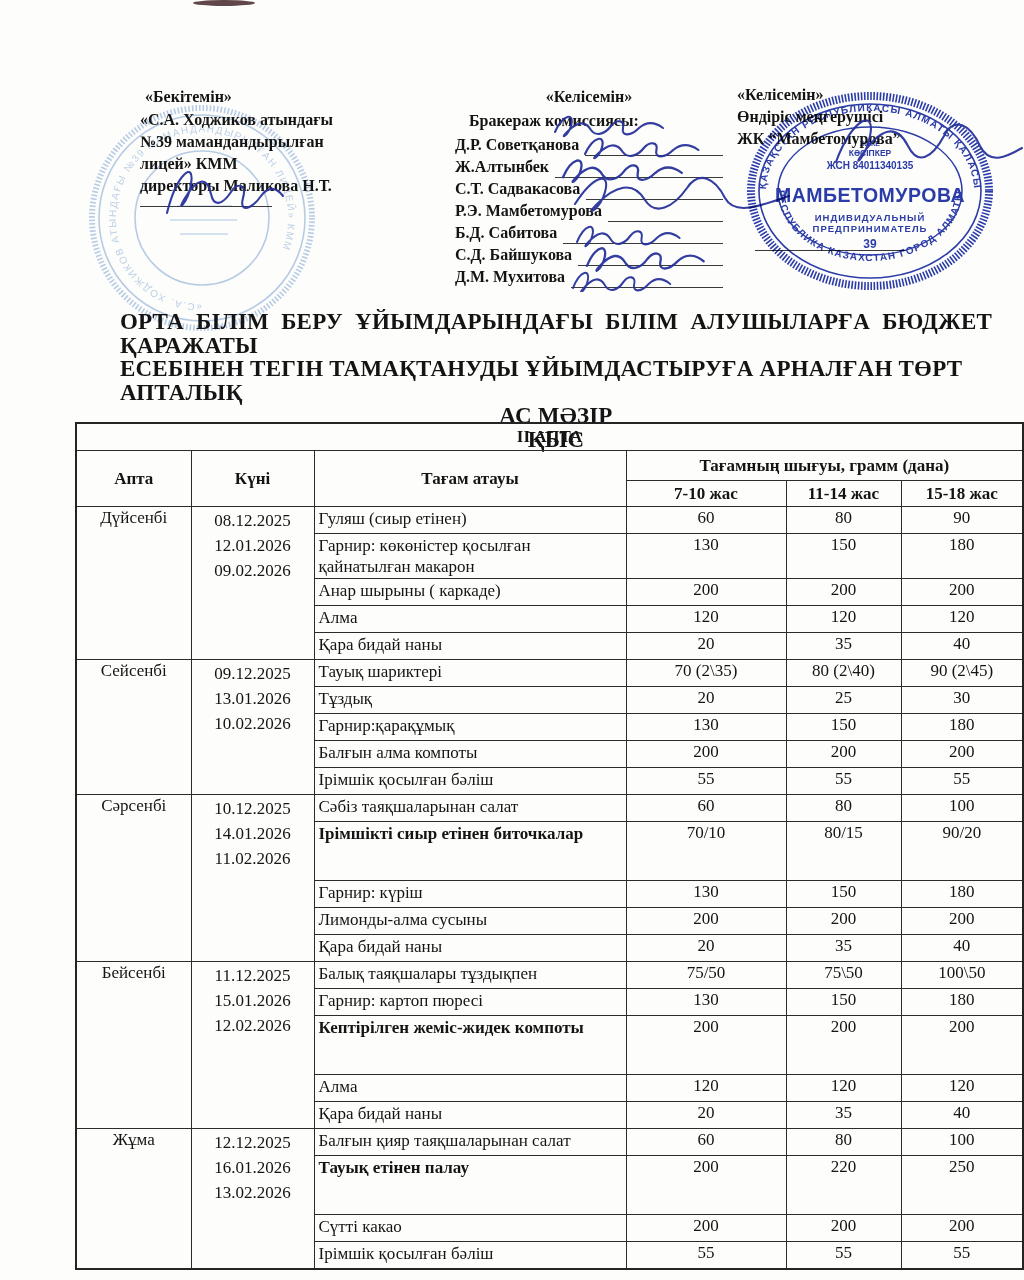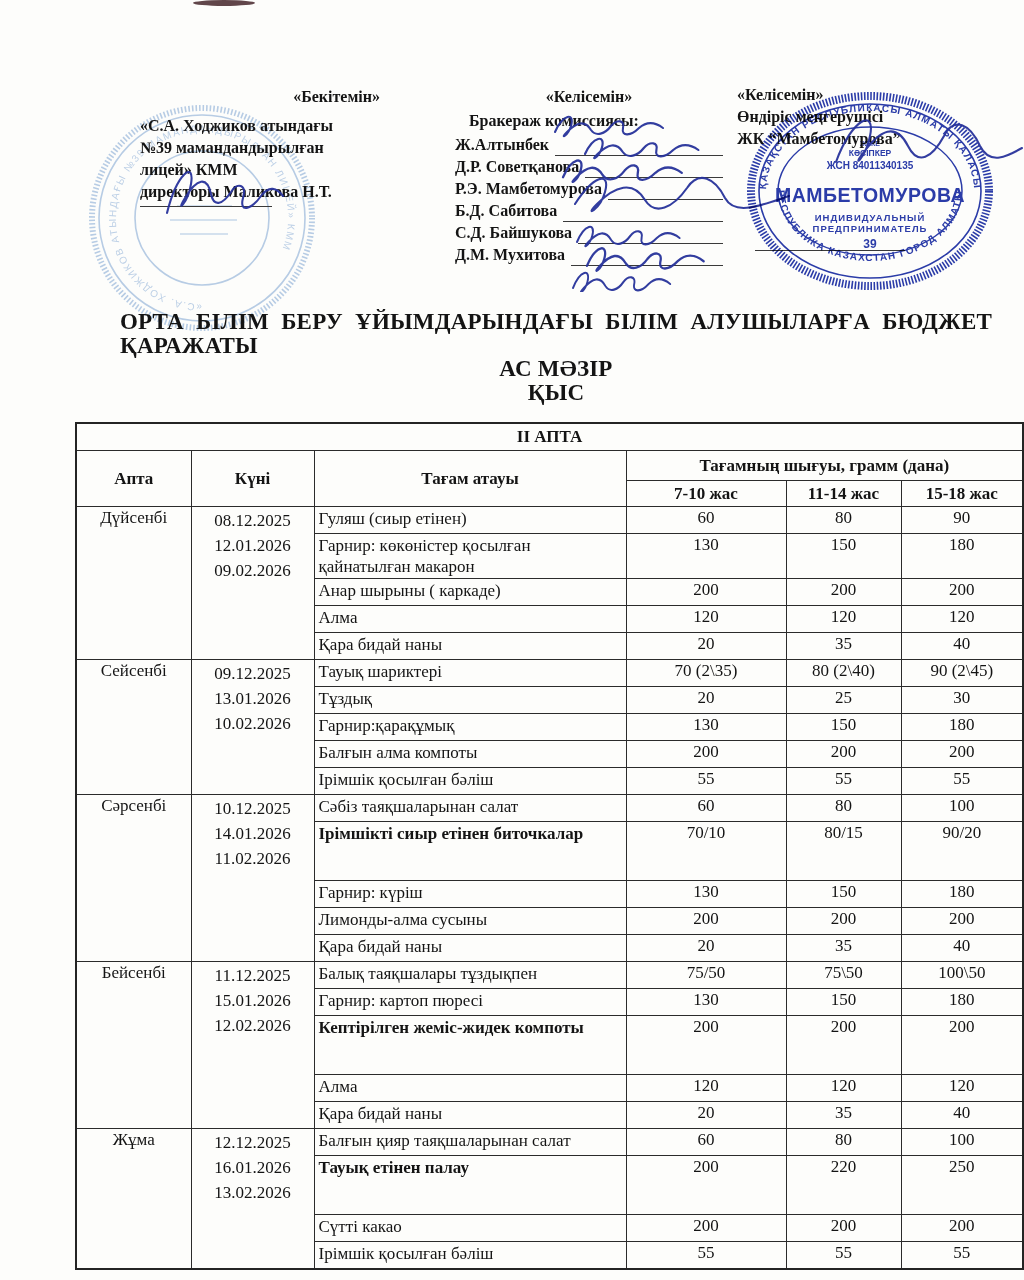--- a/index.html
+++ b/index.html
@@ -5,21 +5,21 @@
   html,body{margin:0;padding:0;width:1024px;height:1280px;overflow:hidden;background:#ffffff;}
   body{font-family:"Liberation Serif", serif;color:#141414;position:relative;}
   .page{position:absolute;inset:0;background:#fdfdfb;}
 
   
   .smudge{position:absolute;left:193px;top:0;width:62px;height:6px;background:#45262a;border-radius:50%;opacity:.85;}
 
   
   .hdr-block{position:absolute;font-size:16px;font-weight:bold;line-height:22px;z-index:3;}
   .hdr-left{left:140px;top:86px;width:240px;}
-  .hdr-left .blk-title{margin-left:5px;margin-bottom:7px;text-align:right;}
+  .hdr-left .blk-title{margin-left:5px;margin-bottom:1px;}
   .hdr-mid{left:455px;top:86px;width:268px;}
   .hdr-mid .blk-title{text-align:center;margin-bottom:2px;}
   .hdr-mid .blk-sub{margin-left:14px;margin-bottom:2px;}
   .hdr-right{left:737px;top:84px;width:240px;}
   .sig-row{display:flex;align-items:flex-end;height:22px;}
   .sig-row .uline{flex:1;border-bottom:1.6px solid #3a3a3a;margin-left:6px;height:16px;}
   .dir-uline{position:absolute;left:140px;top:206px;width:132px;border-bottom:1.8px solid #3a3a3a;z-index:2;}
   .prod-uline{position:absolute;left:755px;top:250px;width:150px;border-bottom:1.8px solid #3a3a3a;z-index:2;}
 
   svg{display:block;}
@@ -84,25 +84,29 @@
   <div class="dir-uline"></div>
   <svg class="overlay" style="left:155px;top:158px;" width="150" height="70" viewBox="0 0 150 70">
     <path class="sig-stroke" d="M12,55 C22,15 40,2 36,26 C33,45 20,56 30,40 C42,20 52,18 56,36 C59,50 68,46 76,34 C82,24 92,26 88,40 C84,55 96,52 106,38 C114,27 122,30 128,38"></path>
   </svg>
 
   <div class="hdr-block hdr-mid">
     <div class="blk-title">«Келісемін»</div>
     <div class="blk-sub">Бракераж  комиссиясы:</div>
     <div>
         <div class="sig-row">
+          <span>Д.Р. Советқанова</span>
+          <span class="uline"></span>
+        </div>
+        <div class="sig-row">
           <span>Ж.Алтынбек</span>
           <span class="uline"></span>
         </div>
         <div class="sig-row">
-          <span>Д.Р. Советқанова</span>
+          <span>С.Т. Садвакасова</span>
           <span class="uline"></span>
         </div>
         <div class="sig-row">
           <span>Р.Э. Мамбетомурова</span>
           <span class="uline"></span>
         </div>
         <div class="sig-row">
           <span>Б.Д. Сабитова</span>
           <span class="uline"></span>
         </div>
@@ -163,20 +167,21 @@
       <text x="128" y="144" font-size="9.5" font-weight="bold" text-anchor="middle" letter-spacing="1">ПРЕДПРИНИМАТЕЛЬ</text>
       <text x="128" y="160" font-size="12" font-weight="bold" text-anchor="middle">39</text>
     </g>
   </svg>
   <svg class="overlay" style="left:830px;top:104px;z-index:6;" width="194" height="80" viewBox="0 0 194 80">
     <path class="sig-stroke" d="M6,58 C22,14 46,4 40,32 C36,54 20,66 34,48 C50,26 66,18 78,42 C88,62 102,54 114,32 C124,12 140,20 150,42 C160,62 178,52 192,44"></path>
   </svg>
 
   <div class="doc-title">
     <div class="l1">ОРТА БІЛІМ БЕРУ ҰЙЫМДАРЫНДАҒЫ БІЛІМ АЛУШЫЛАРҒА БЮДЖЕТ ҚАРАЖАТЫ</div>
+    <div class="l2">ЕСЕБІНЕН ТЕГІН ТАМАҚТАНУДЫ ҰЙЫМДАСТЫРУҒА АРНАЛҒАН ТӨРТ АПТАЛЫҚ</div>
     <div class="lc">АС МӘЗІР</div>
     <div class="lc">ҚЫС</div>
   </div>
 
   <div class="menu-wrap">
     <table class="menu">
       <colgroup>
         <col style="width:115px">
           <col style="width:123px">
           <col style="width:312px">

